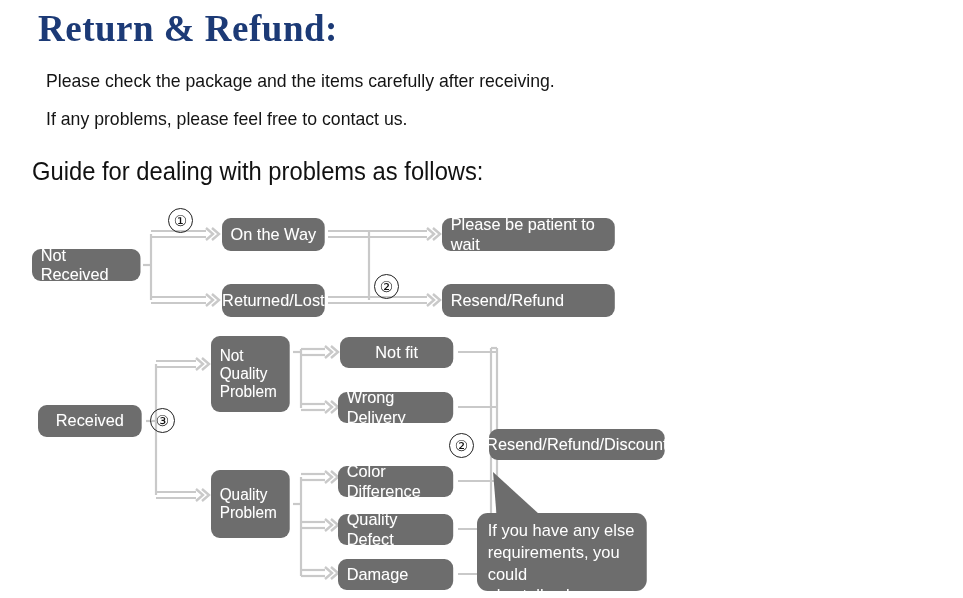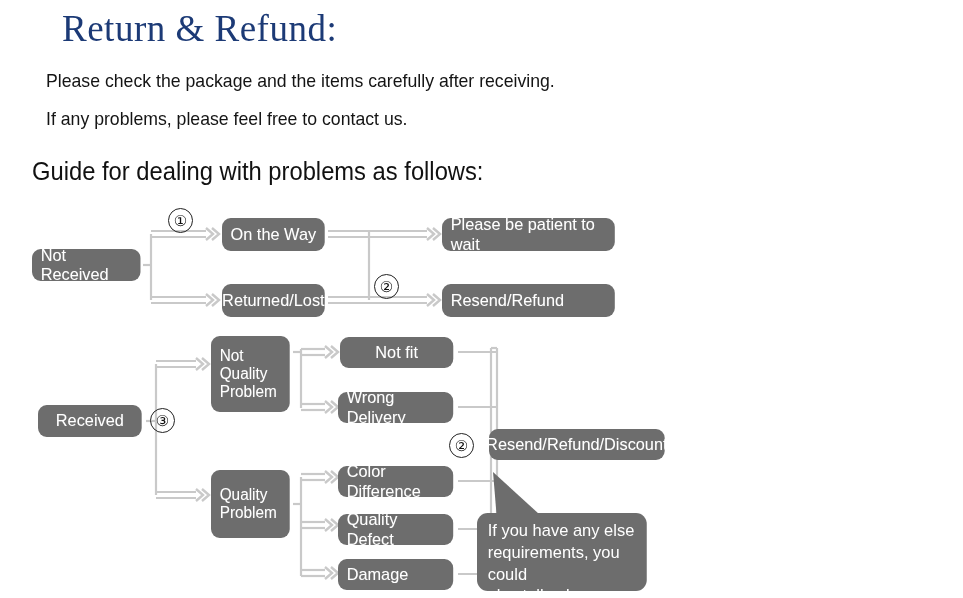--- a/index.html
+++ b/index.html
@@ -7,22 +7,22 @@
     width:963px;height:598px;position:relative;overflow:hidden;
     font-family:"Liberation Sans", sans-serif;
     -webkit-font-smoothing:antialiased;
   }
   #canvas{position:absolute;inset:0;width:963px;height:598px;background:#ffffff;}
 
   
   .title{
     position:absolute;left:38px;top:7px;
     font-family:"Liberation Serif", serif;
-    font-weight:normal;font-size:37px;letter-spacing:.5px;
-    color:#1c3a76;white-space:nowrap;margin-left:24px;
+    font-weight:bold;font-size:37px;letter-spacing:.5px;
+    color:#1c3a76;white-space:nowrap;
   }
   .lead{
     position:absolute;
     font-family:"Liberation Sans", sans-serif;
     font-size:19px;color:#141414;white-space:nowrap;
     transform:scaleX(.93);transform-origin:left center;
   }
   .lead1{left:46px;top:70px;}
   .lead2{left:46px;top:108px;}
   .guide{

